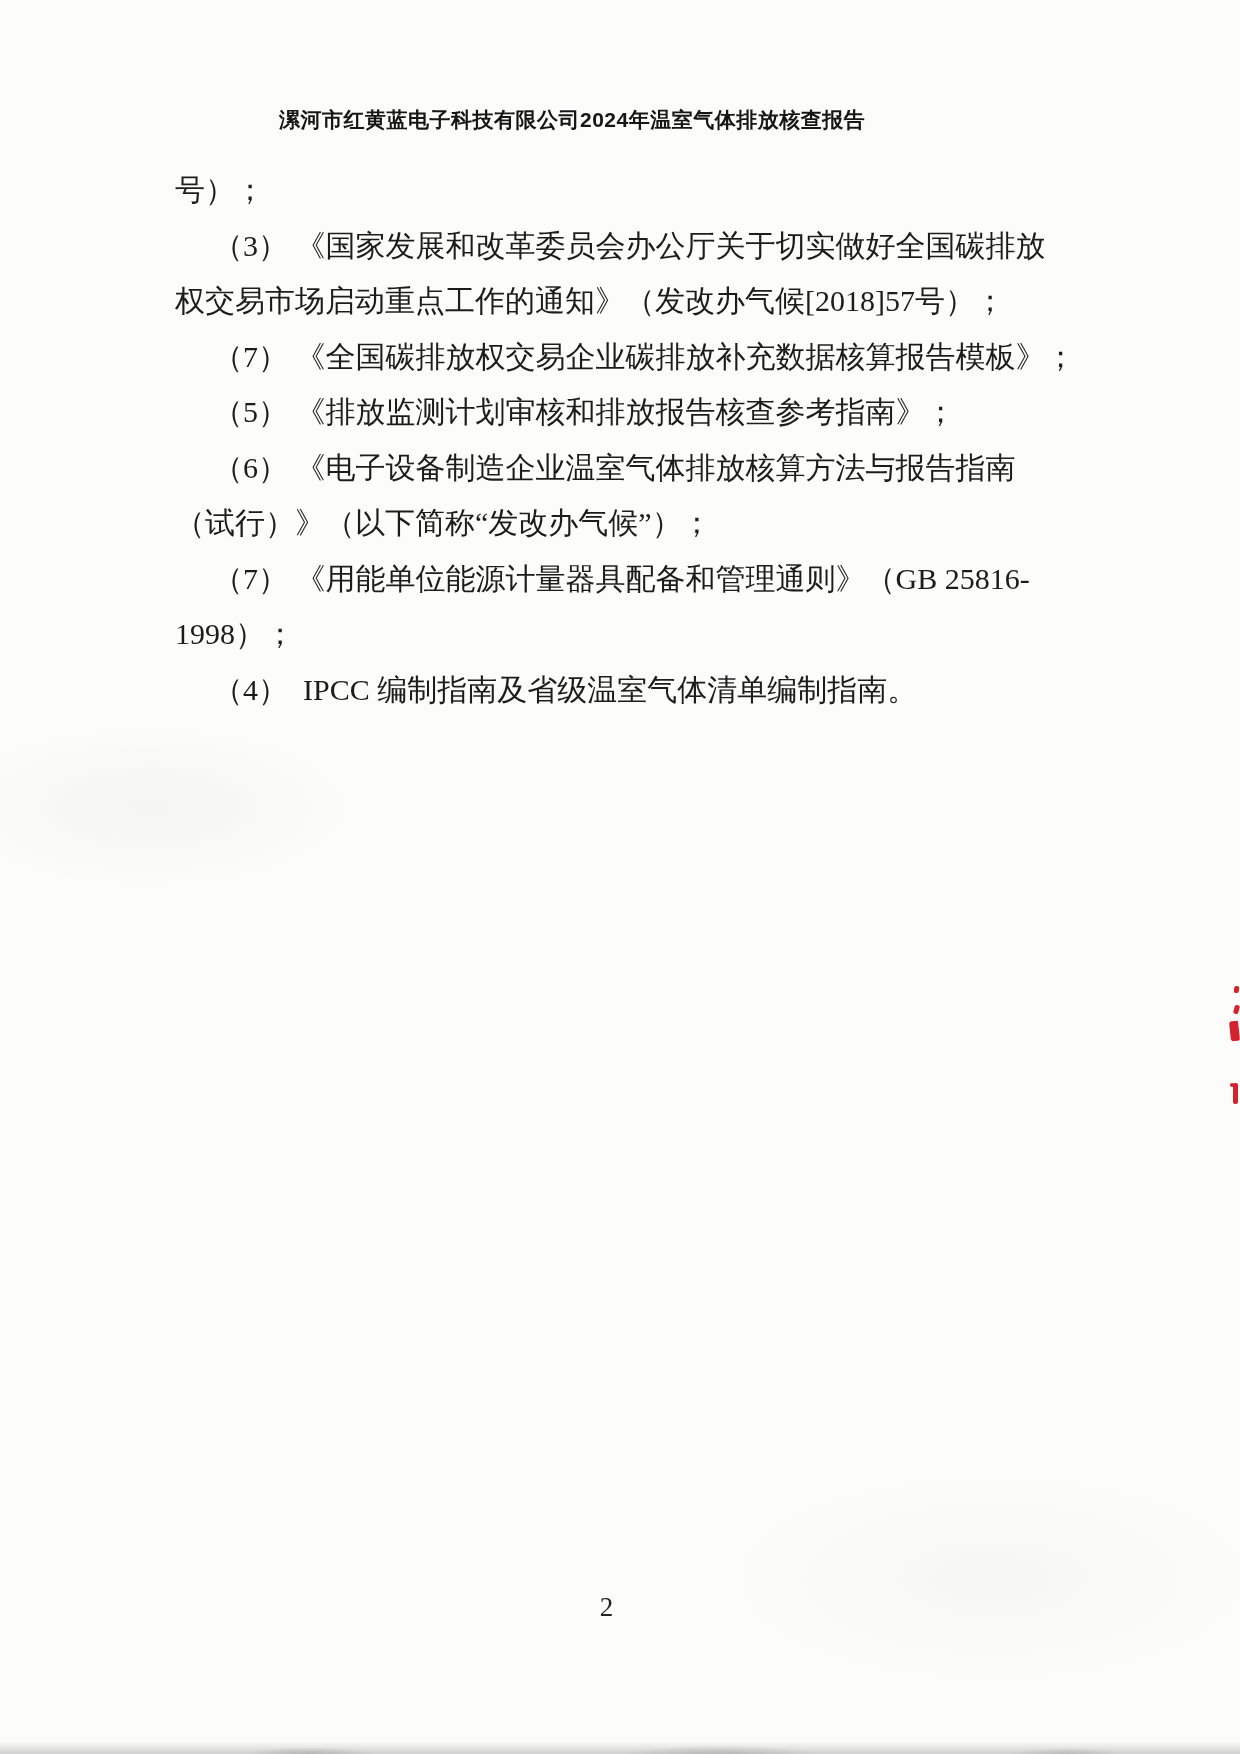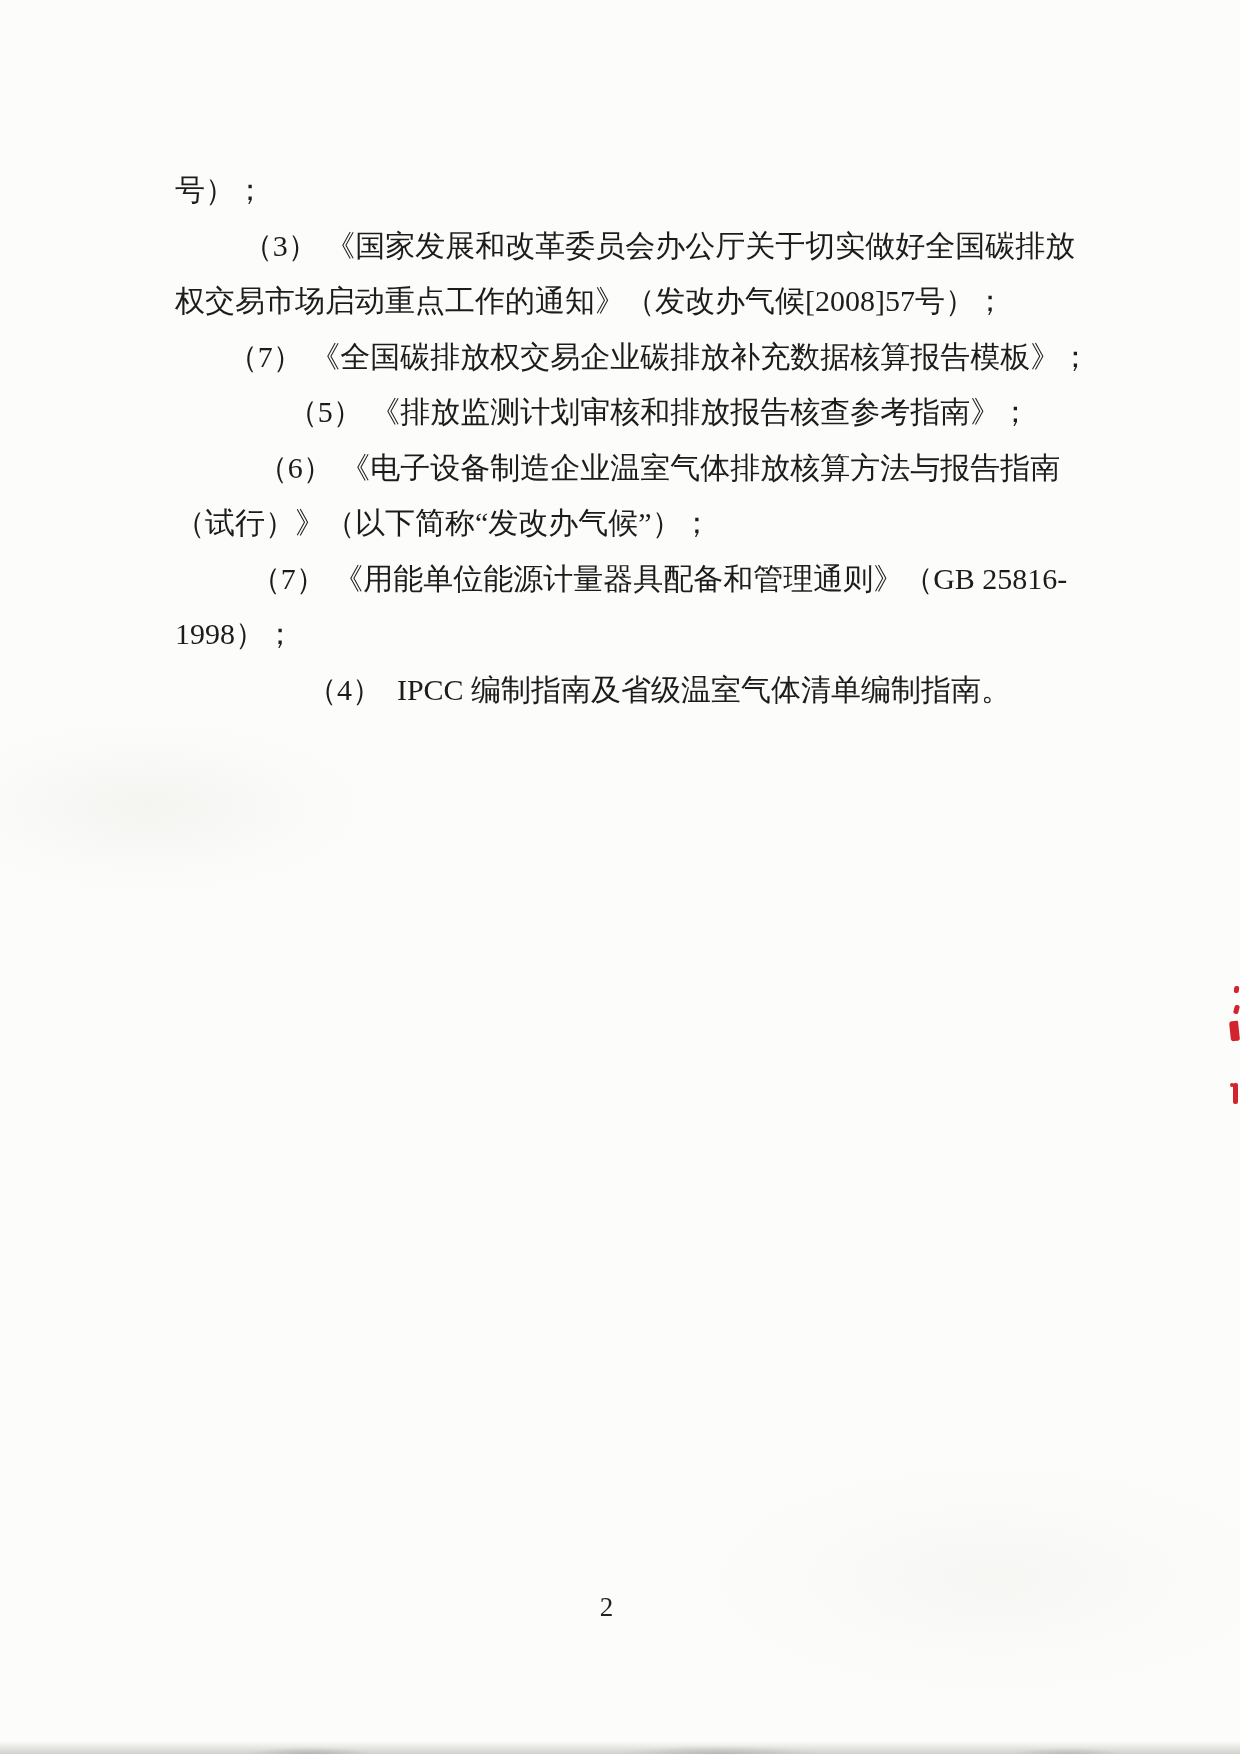--- a/index.html
+++ b/index.html
@@ -45,21 +45,20 @@
   }
   .line {
     height: 55.5px;
     line-height: 55.5px;
     font-size: 30px;
     white-space: pre;
     color: #1c1c1c;
   }
   .line.indent {
     padding-left: 38px;
-    text-align: center;
   }
   .page-number {
     position: absolute;
     left: 0;
     top: 1592px;
     width: 1213px;
     text-align: center;
     font-size: 27px;
     color: #222;
   }
@@ -95,25 +94,26 @@
       radial-gradient(ellipse 90px 10px at 25% 100%, rgba(150,150,146,0.5), rgba(150,150,146,0) 70%),
       radial-gradient(ellipse 140px 12px at 58% 100%, rgba(150,150,146,0.45), rgba(150,150,146,0) 70%),
       radial-gradient(ellipse 80px 9px at 86% 100%, rgba(150,150,146,0.4), rgba(150,150,146,0) 70%);
   }
 </style>
 </head>
 <body>
 
 <div class="page">
 
+  <div class="doc-header">漯河市红黄蓝电子科技有限公司2024年温室气体排放核查报告</div>
 
   <div class="content">
     <div class="line">号）；</div>
     <div class="line indent">（3） 《国家发展和改革委员会办公厅关于切实做好全国碳排放</div>
-    <div class="line">权交易市场启动重点工作的通知》（发改办气候[2008]57号）；</div>
+    <div class="line">权交易市场启动重点工作的通知》（发改办气候[2018]57号）；</div>
     <div class="line indent">（7） 《全国碳排放权交易企业碳排放补充数据核算报告模板》；</div>
     <div class="line indent">（5） 《排放监测计划审核和排放报告核查参考指南》；</div>
     <div class="line indent">（6） 《电子设备制造企业温室气体排放核算方法与报告指南</div>
     <div class="line">（试行）》（以下简称“发改办气候”）；</div>
     <div class="line indent">（7） 《用能单位能源计量器具配备和管理通则》（GB 25816-</div>
     <div class="line">1998）；</div>
     <div class="line indent">（4）  IPCC 编制指南及省级温室气体清单编制指南。</div>
   </div>
 
   <div class="page-number">2</div>

